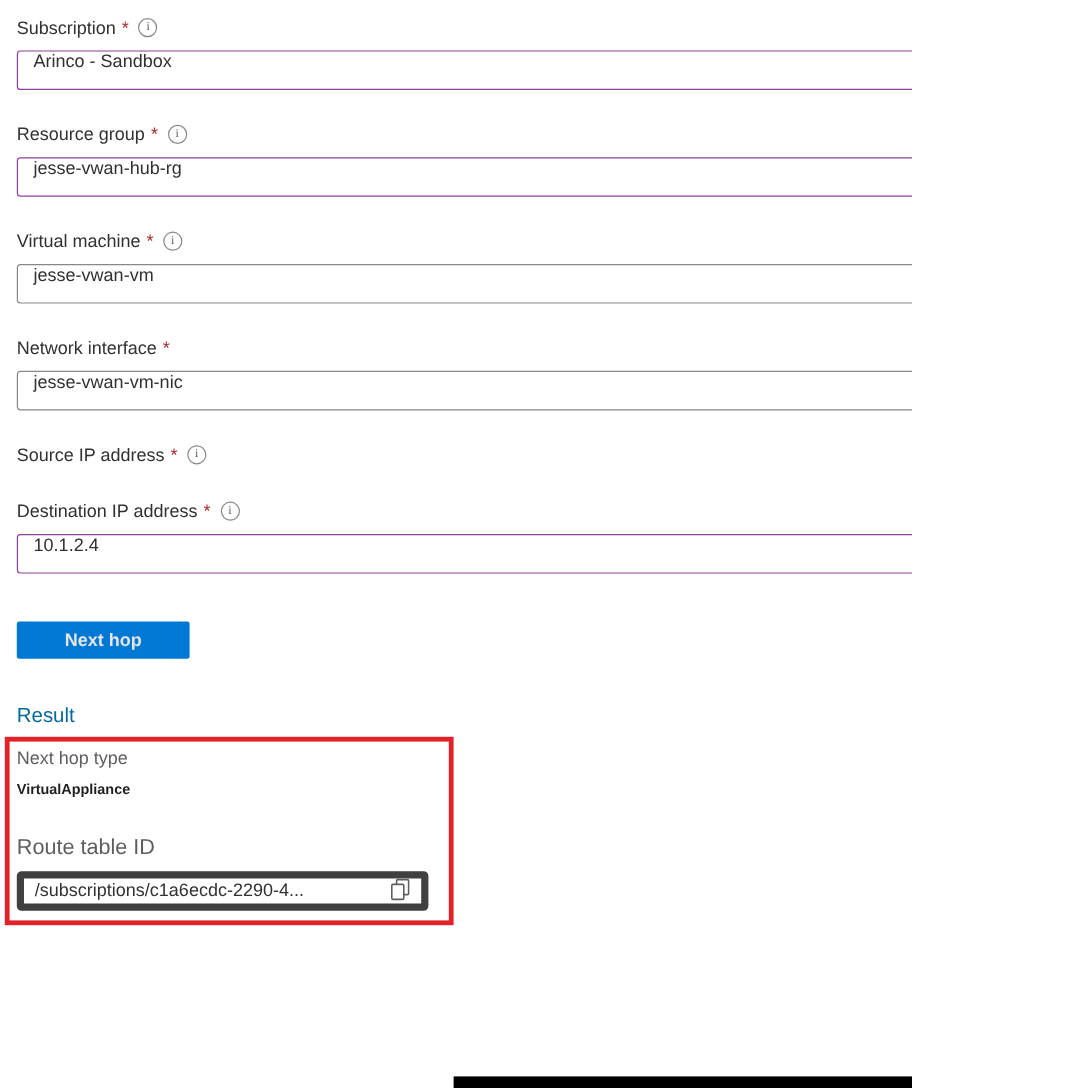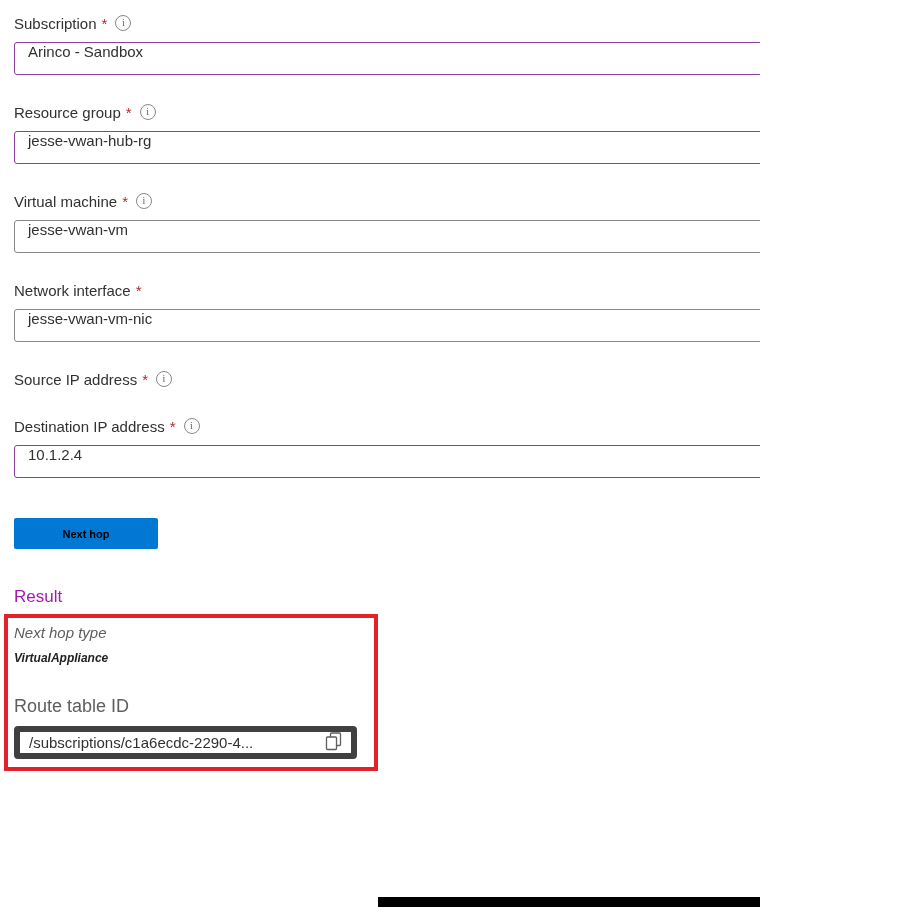--- a/index.html
+++ b/index.html
@@ -60,45 +60,45 @@
     cursor: pointer;
   }
   .control.purple { border-color: #8d3f9e; }
   .control .chev svg, .control .check svg { display: block; }
   
   .btn {
     margin-top: 40px;
     width: 144px;
     height: 31px;
     background: #0078d4;
-    color: #000000;
-    font-size: 11px;
+    color: #e5e5e5;
+    font-size: 15px;
     font-weight: bold;
     border: none;
     border-radius: 2px;
     display: flex;
     align-items: center;
     justify-content: center;
     cursor: pointer;
   }
   
   .result-heading {
     margin-top: 38px;
     font-size: 17px;
-    color: #a21caf;
+    color: #0369a1;
   }
   .result-box {
     margin-top: 7px;
     margin-left: -10px;
     width: 374px;
     border: 4px solid #e22128;
     padding: 5px 6px 8px 6px;
     background: #fff;
   }
-  .result-item { margin-bottom: 27px; font-style: italic; }
+  .result-item { margin-bottom: 27px; }
   .result-item .rlabel {
     font-size: 15px;
     color: #605e5c;
     line-height: 20px;
   }
   .result-item .rvalue {
     font-size: 12px;
     font-weight: bold;
     color: #201f1e;
     line-height: 21px;

